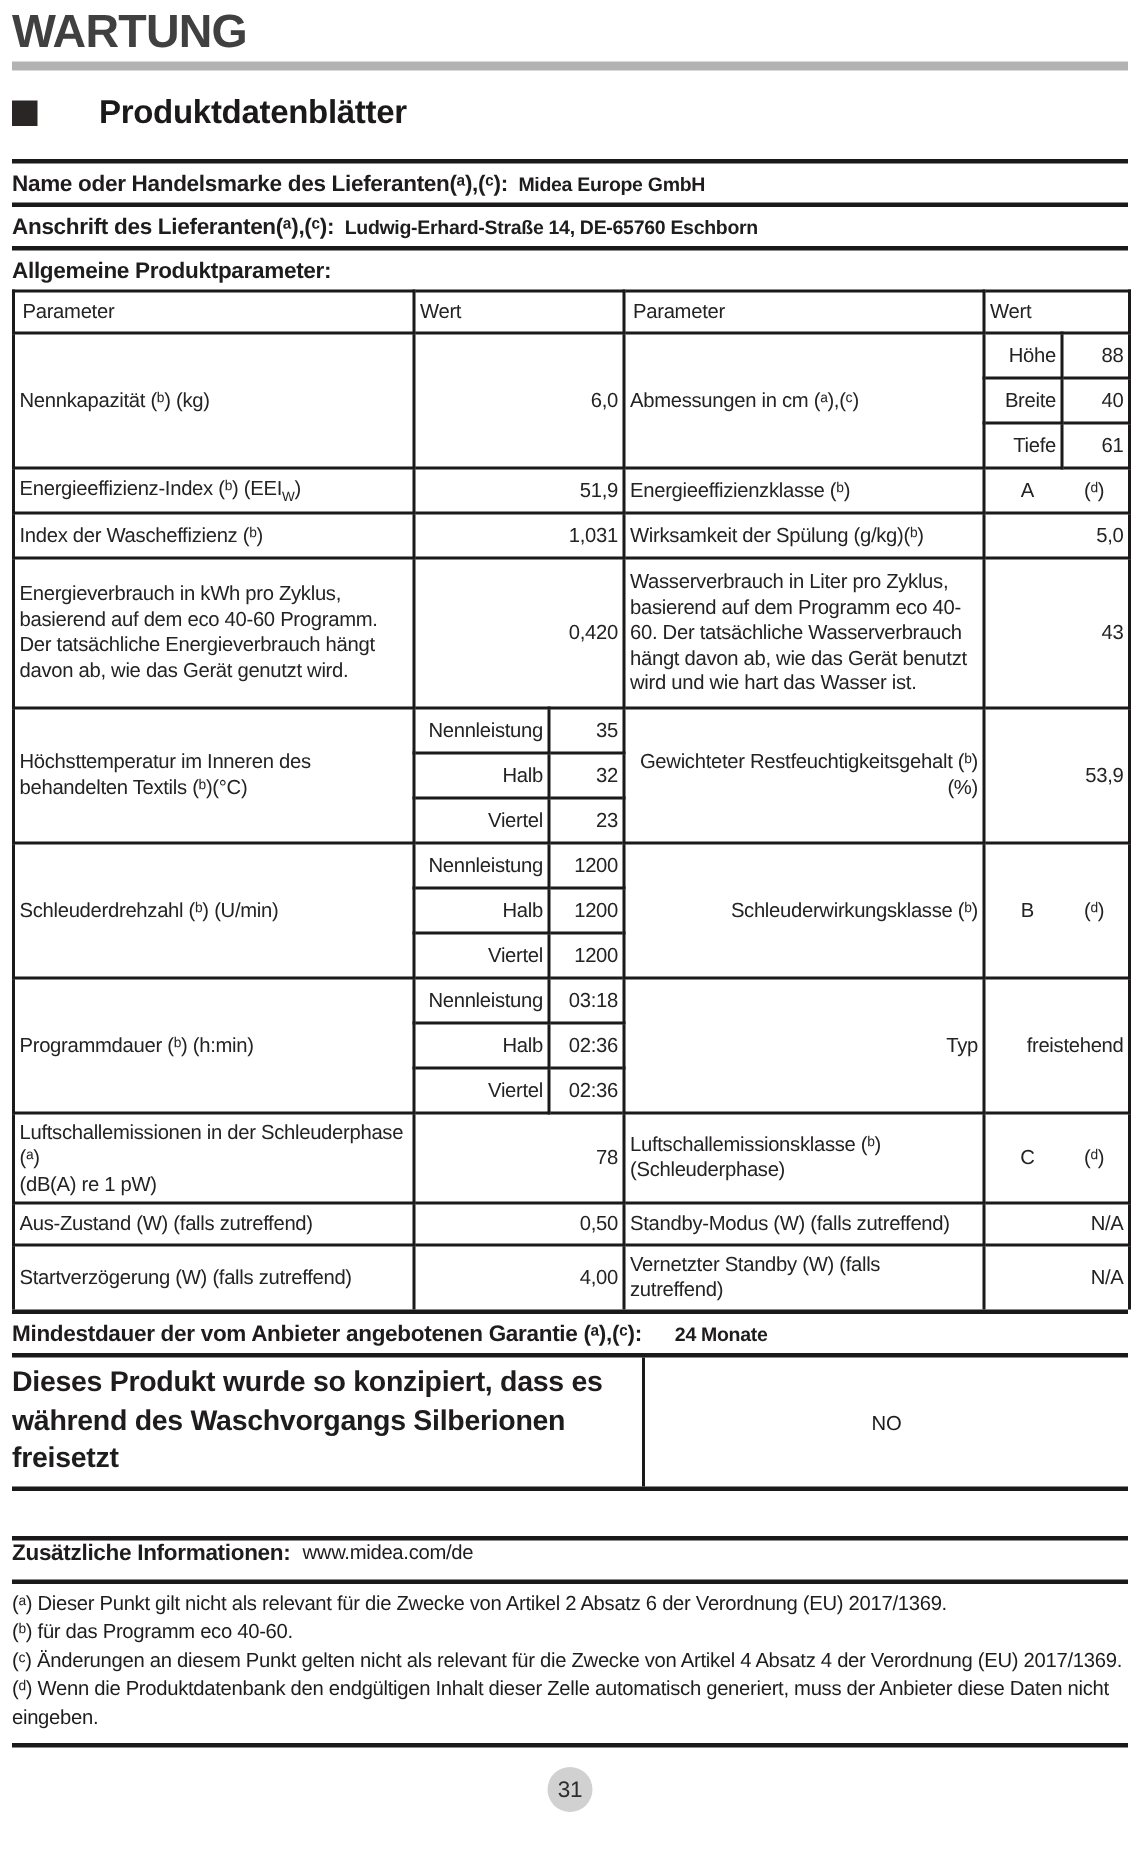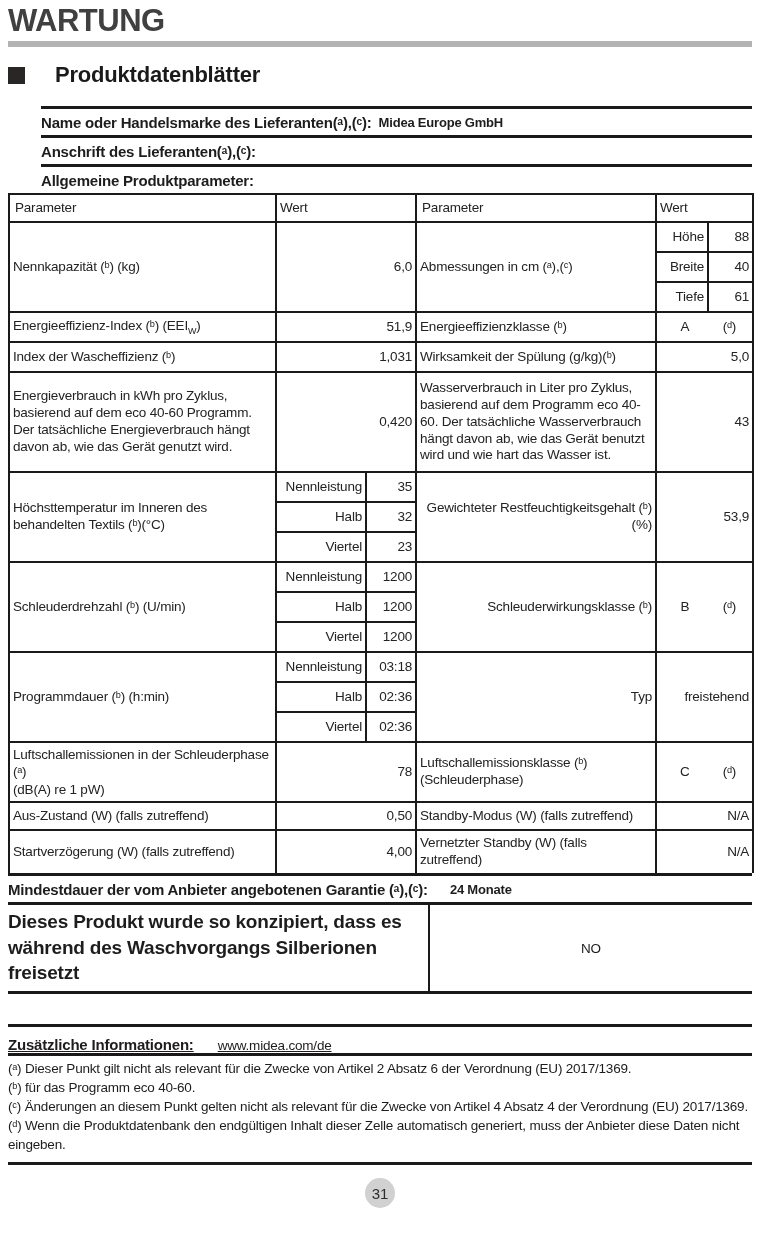--- a/index.html
+++ b/index.html
@@ -9,25 +9,25 @@
     color:#1e1c1c;-webkit-font-smoothing:antialiased;letter-spacing:-0.2px;
   }
   .page{padding:0 8px;}
   .doc-title{
     font-size:31px;font-weight:700;letter-spacing:-0.5px;
     margin:4px 0 0 0;line-height:1.1;color:#404040;
   }
   .gray-bar{height:6px;background:#b3b3b3;margin-top:3px;}
   .section-heading{display:flex;align-items:center;margin-top:14px;height:28px;}
   .bullet-square{width:17px;height:17px;background:#2b2626;display:inline-block;}
-  .section-heading .txt{font-size:22px;font-weight:700;margin-left:30px;color:#1b1919;}
+  .section-heading .txt{font-size:22px;font-weight:700;margin-left:41px;color:#1b1919;}
 
   .info-block{margin-top:17px;}
   .info-row{
-    border-top:3px solid #1b1919;height:26px;display:flex;align-items:center;gap:7px;margin-left:33px;
+    border-top:3px solid #1b1919;height:26px;display:flex;align-items:center;gap:7px;
   }
   .info-row .lbl{font-size:15px;font-weight:700;white-space:nowrap;}
   .info-row .val{font-size:13px;font-weight:700;white-space:nowrap;}
   .info-row .val.light{font-weight:600;}
 
   table.t{table-layout:fixed;border-collapse:collapse;width:744px;}
   table.t td,table.t th{
     border:2px solid #1b1919;font-size:13.5px;font-weight:400;
     padding:1px 3px;vertical-align:middle;line-height:1.25;color:#242222;
     overflow:hidden;
@@ -52,21 +52,21 @@
   .silver-row{border-top:3px solid #1b1919;border-bottom:3px solid #1b1919;display:flex;}
   .silver-row .left{
     width:414px;border-right:2px solid #1b1919;padding:4px 6px 5px 0;
     font-size:19px;font-weight:700;line-height:1.35;
   }
   .silver-row .right{flex:1;display:flex;align-items:center;justify-content:center;font-size:13.5px;}
 
   .additional-block{margin-top:30px;}
   .additional-row{
     border-top:3px solid #1b1919;border-bottom:3px solid #1b1919;
-    height:26px;display:flex;align-items:flex-end;gap:24px;text-decoration:underline;
+    height:26px;display:flex;align-items:flex-start;gap:8px;
   }
   .additional-row .lbl{font-size:15px;font-weight:700;}
   .additional-row .val{font-size:13.5px;}
   .weblink-row{border-bottom:3px solid #1b1919;padding:5px 0 8px 0;font-size:13.5px;line-height:1.45;}
   .footnotes{border-bottom:3px solid #1b1919;padding:4px 0 8px 0;}
   .footnotes div{font-size:13.5px;line-height:1.4;}
 
   .page-num{
     margin:13px auto 0 auto;width:30px;height:30px;border-radius:50%;
     background:#d1d1d1;display:flex;align-items:center;justify-content:center;
@@ -87,20 +87,21 @@
     <span class="txt">Produktdatenblätter</span>
   </div>
 
   <div class="info-block">
     <div class="info-row">
       <span class="lbl">Name oder Handelsmarke des Lieferanten(ᵃ),(ᶜ):</span>
       <span class="val light">Midea Europe GmbH</span>
     </div>
     <div class="info-row">
       <span class="lbl">Anschrift des Lieferanten(ᵃ),(ᶜ):</span>
+      <span class="val light">Ludwig-Erhard-Straße 14, DE-65760 Eschborn</span>
     </div>
     <div class="info-row">
       <span class="lbl">Allgemeine Produktparameter:</span>
     </div>
   </div>
 
   <table class="t">
     <colgroup>
       <col style="width:267px">
         <col style="width:90px">

